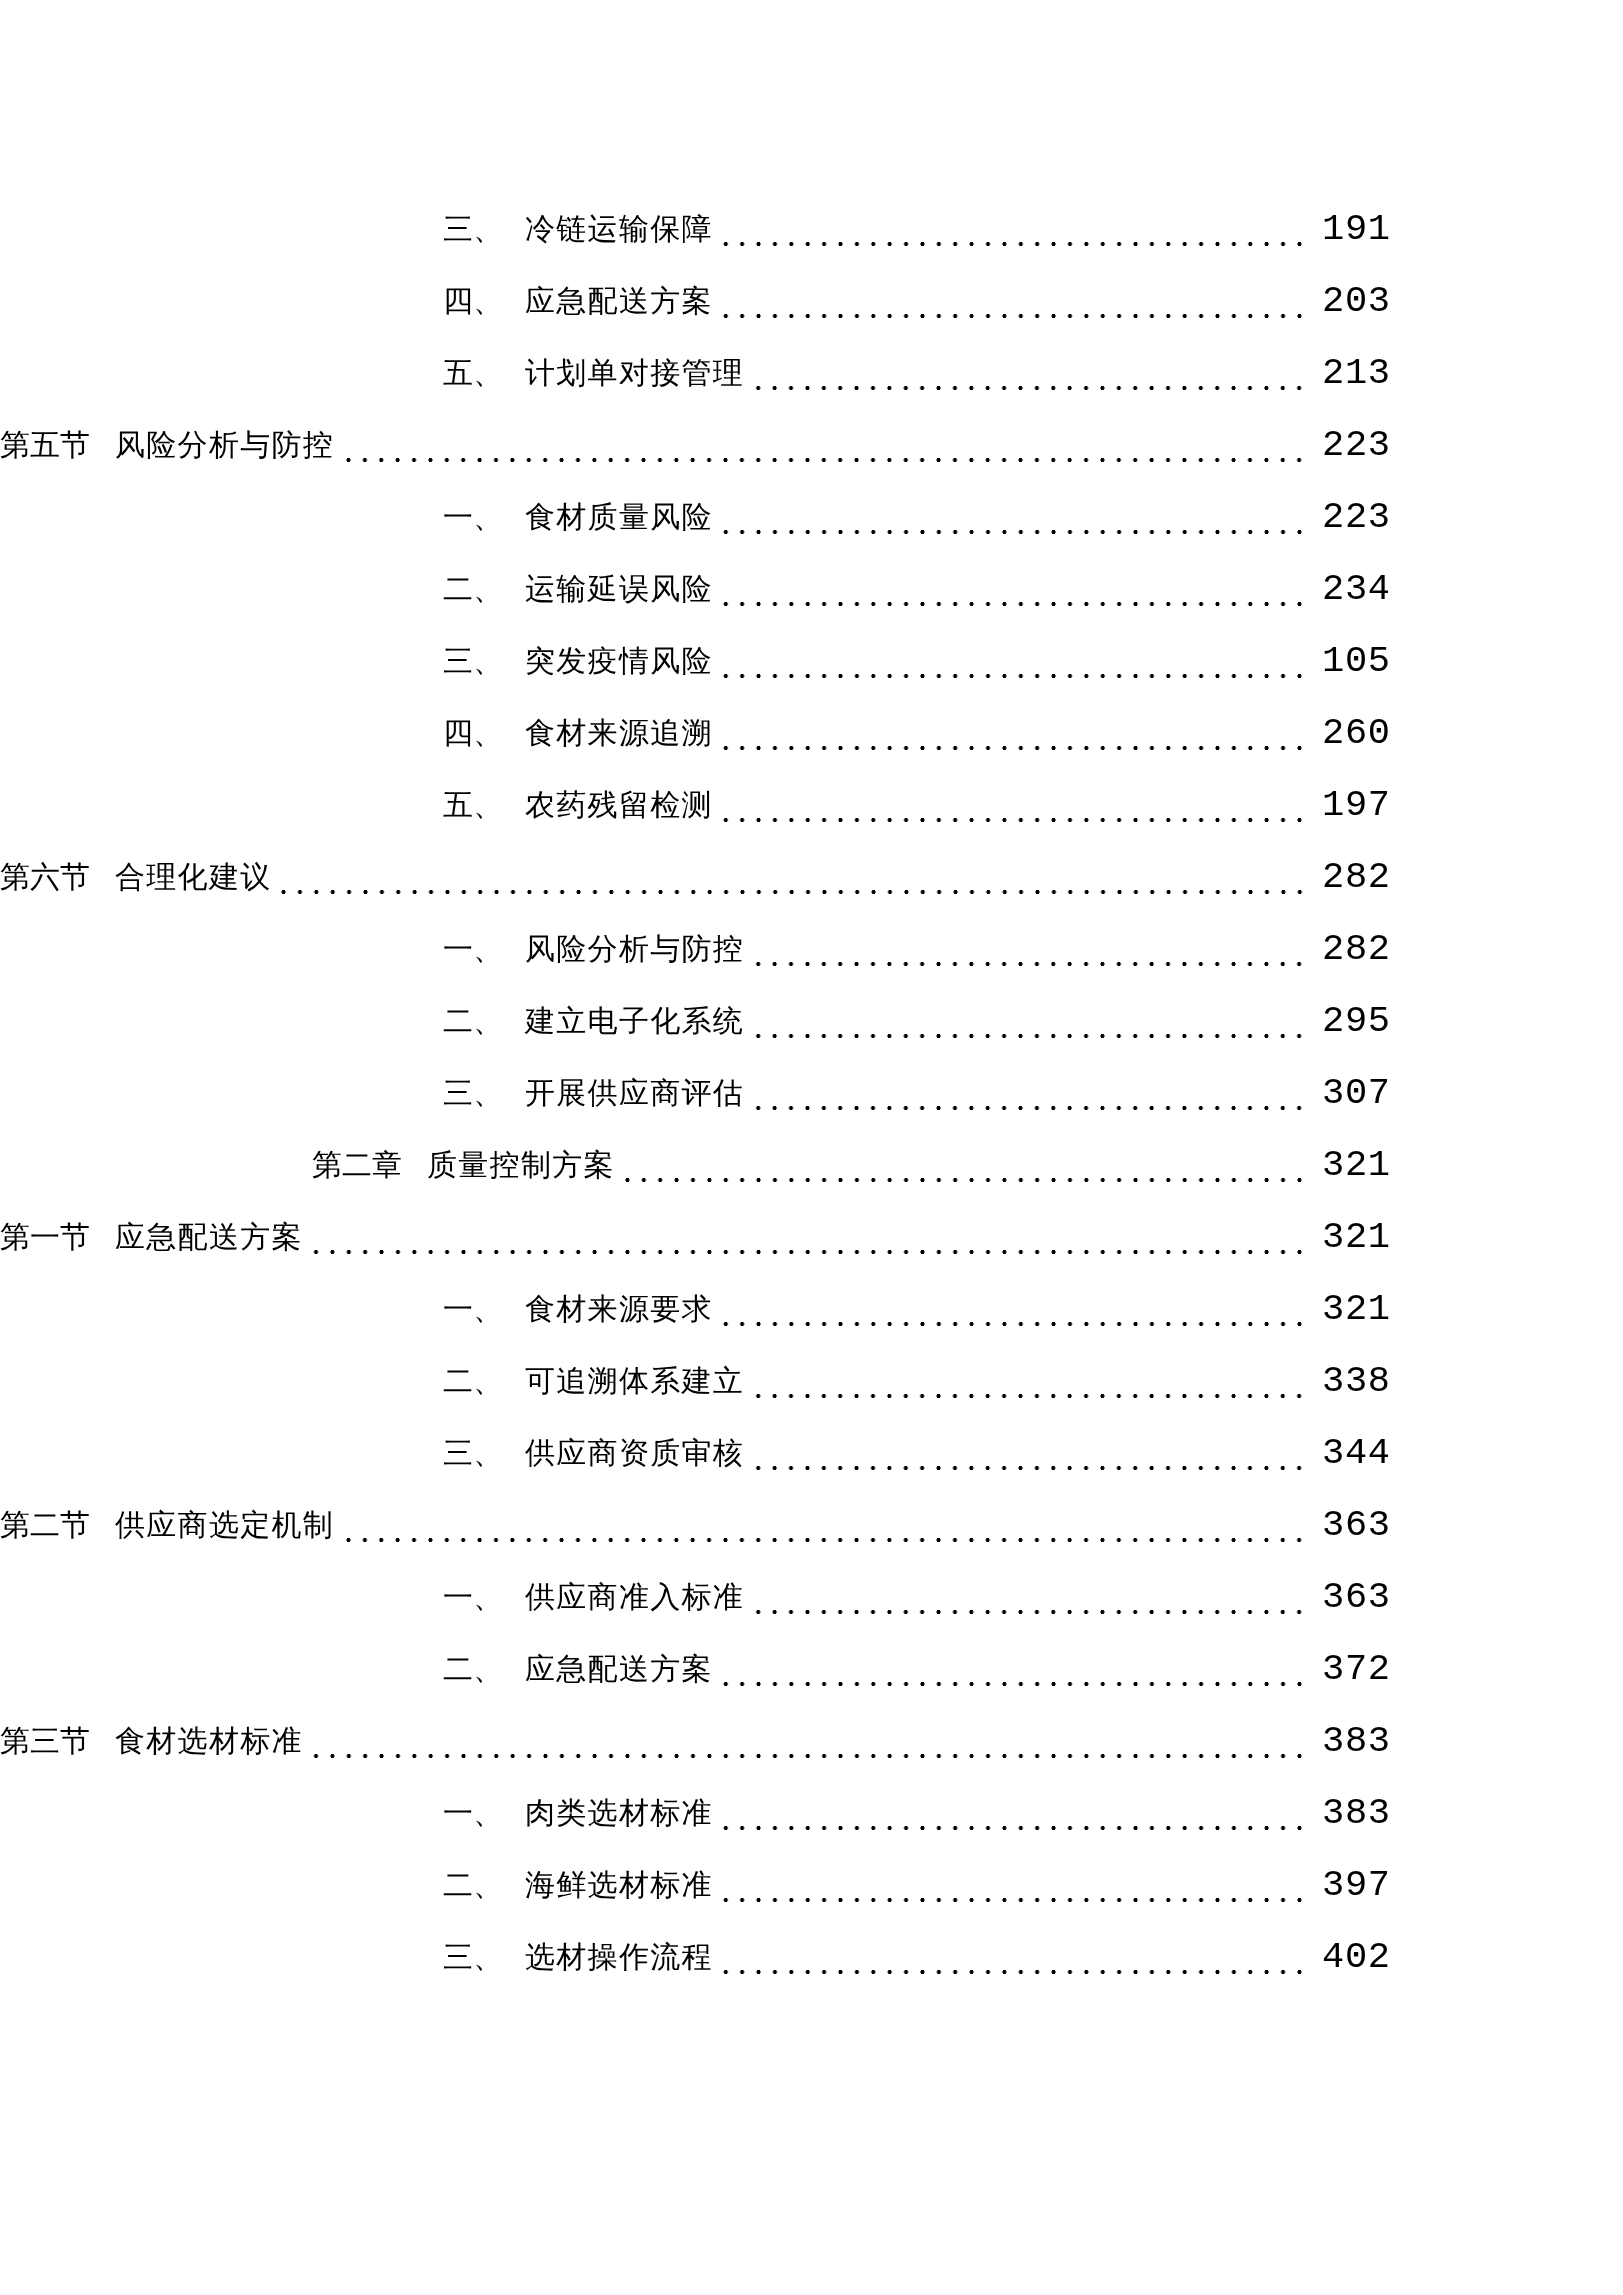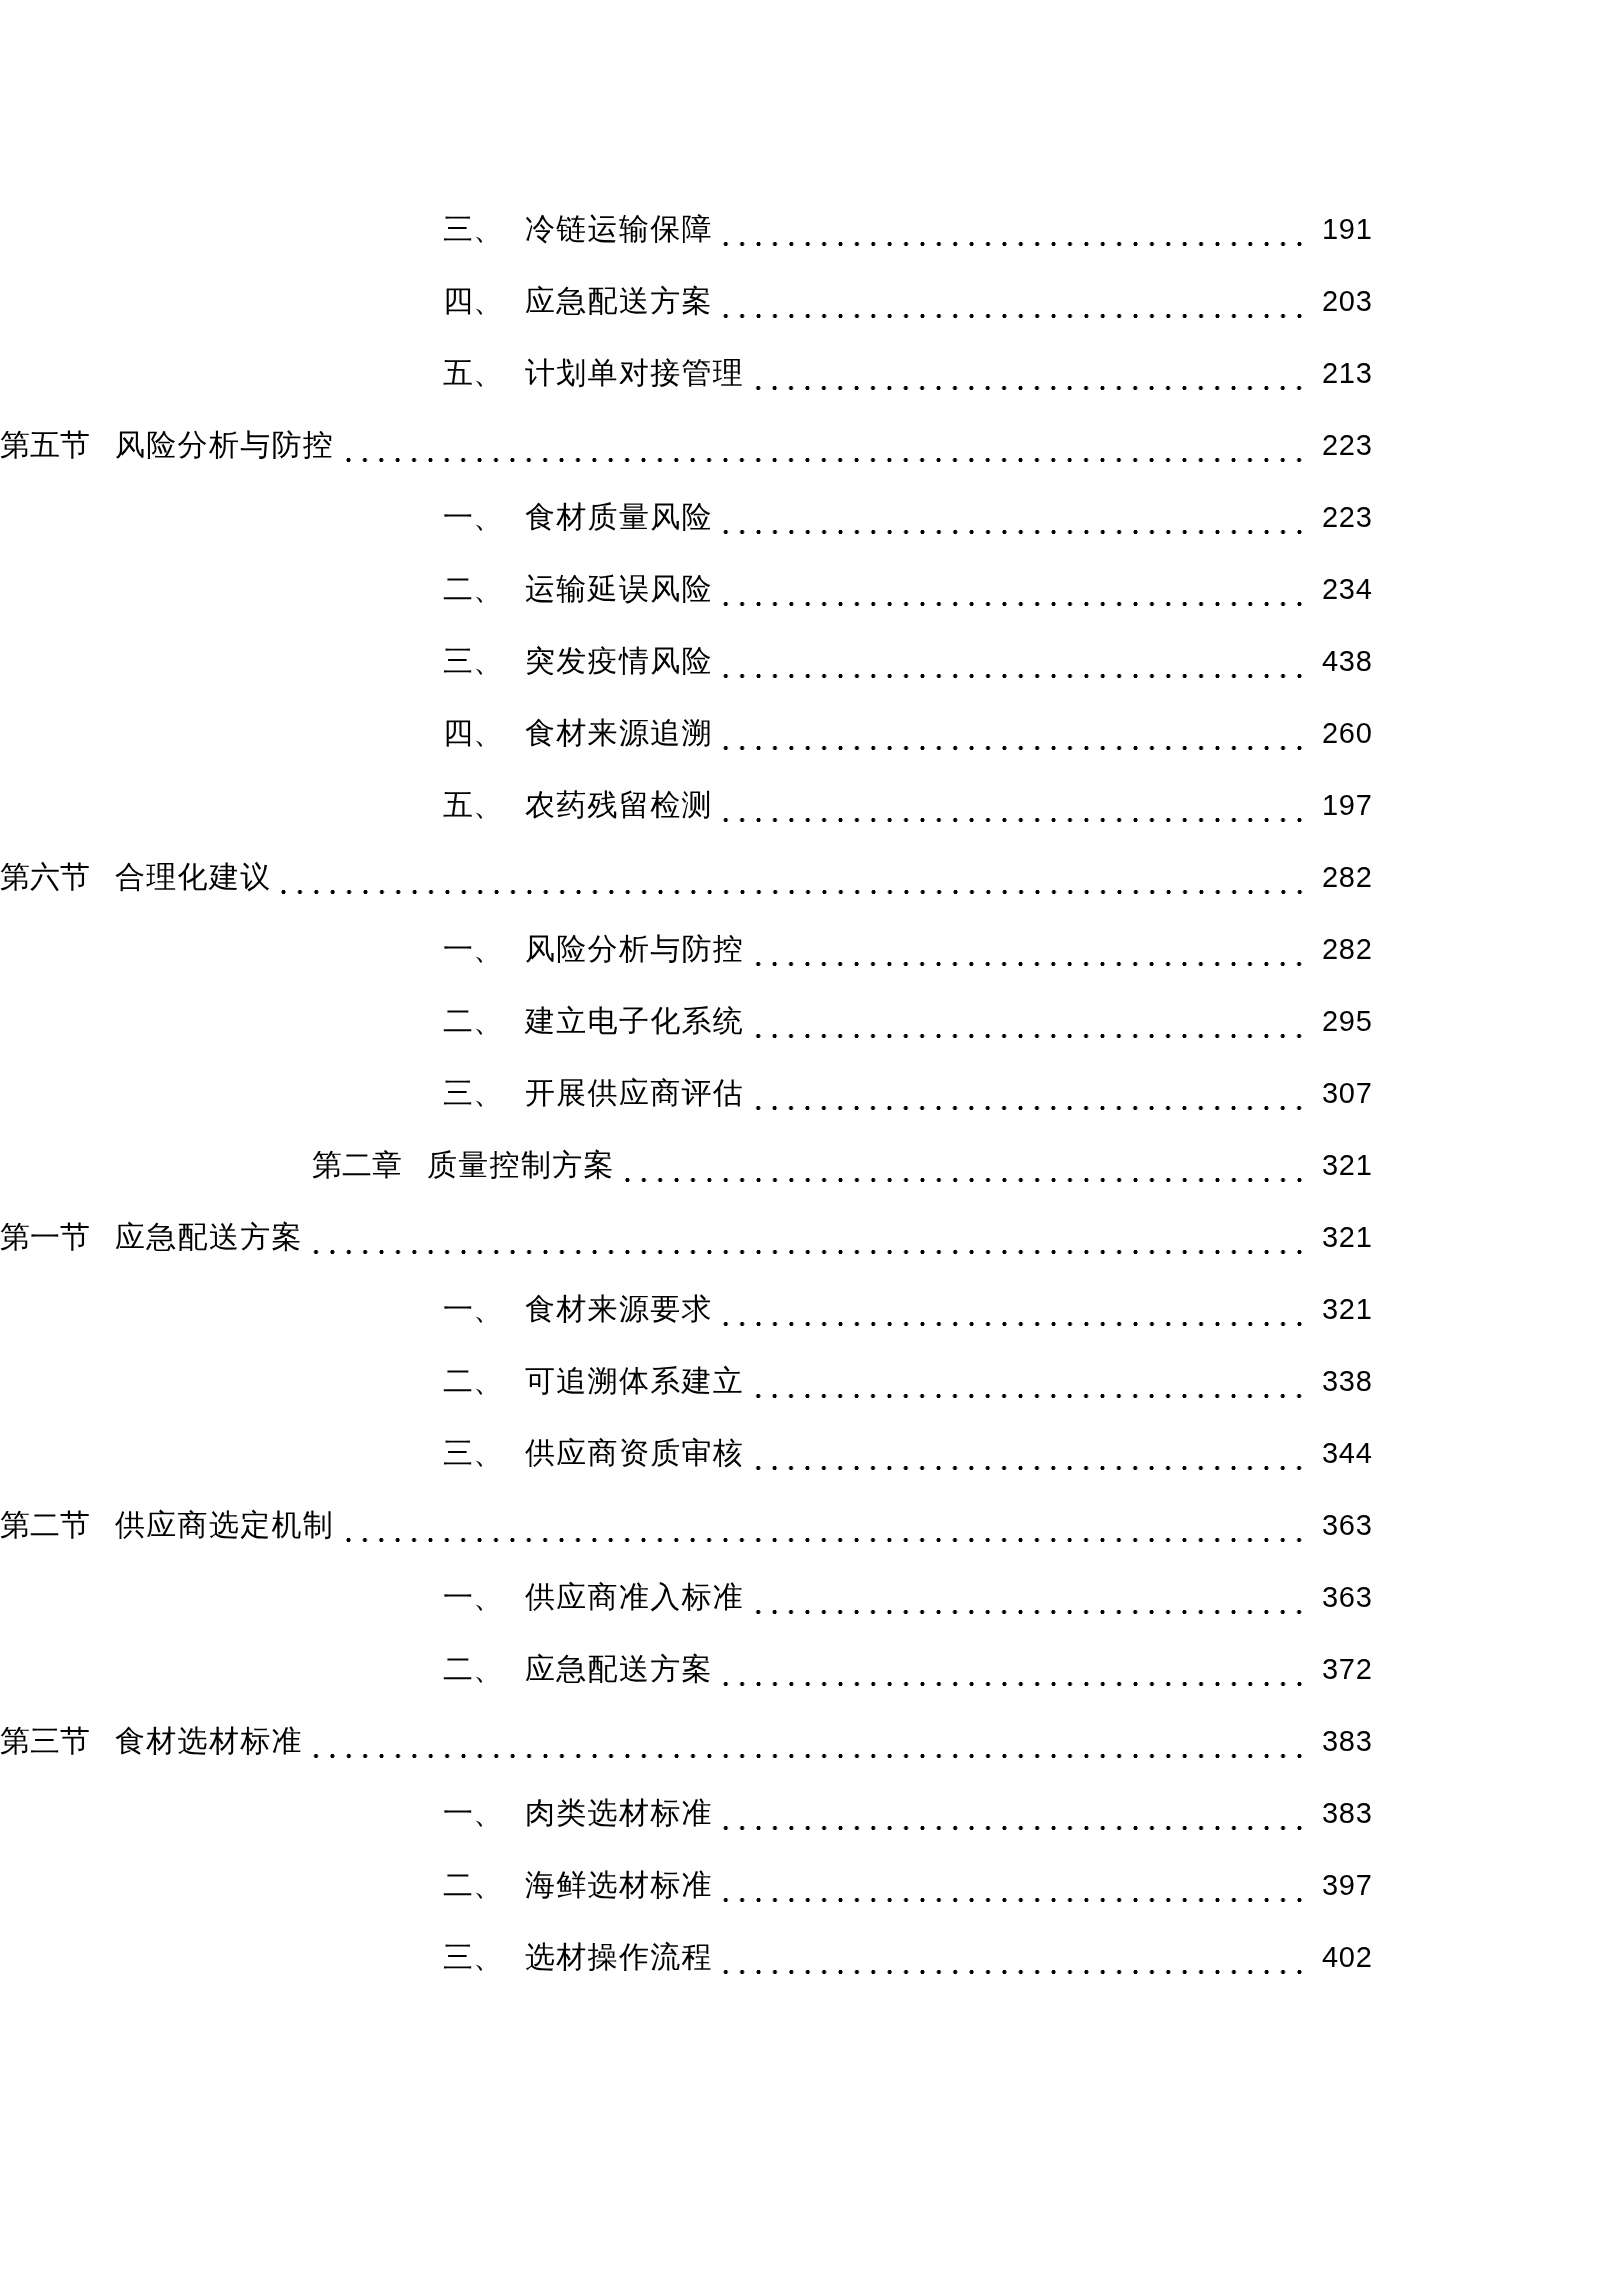--- a/index.html
+++ b/index.html
@@ -62,22 +62,22 @@
     background-size: 16.4px 7.9px;
     background-repeat: repeat-x;
     background-position: right 5.2px bottom 0px;
     align-self: flex-end;
     margin-bottom: 17px;
   }
   .toc-page {
     flex: 0 0 auto;
     width: 52px;
     text-align: left;
-    font-family: Liberation Sans, sans-serif;
-    font-size: 29px;
+    font-family: Liberation Mono, monospace;
+    font-size: 37px;
     letter-spacing: 0.7px;
   }
 </style>
 </head>
 <body>
 
 <div class="toc">
   <div class="toc-row level-item">
     <span class="toc-label">
       <span class="toc-prefix">三、</span>
@@ -125,21 +125,21 @@
     </span>
     <span class="toc-leader"></span>
     <span class="toc-page">234</span>
   </div>
   <div class="toc-row level-item">
     <span class="toc-label">
       <span class="toc-prefix">三、</span>
       <span class="toc-title">突发疫情风险</span>
     </span>
     <span class="toc-leader"></span>
-    <span class="toc-page">438</span>
+    <span class="toc-page">105</span>
   </div>
   <div class="toc-row level-item">
     <span class="toc-label">
       <span class="toc-prefix">四、</span>
       <span class="toc-title">食材来源追溯</span>
     </span>
     <span class="toc-leader"></span>
     <span class="toc-page">260</span>
   </div>
   <div class="toc-row level-item">

